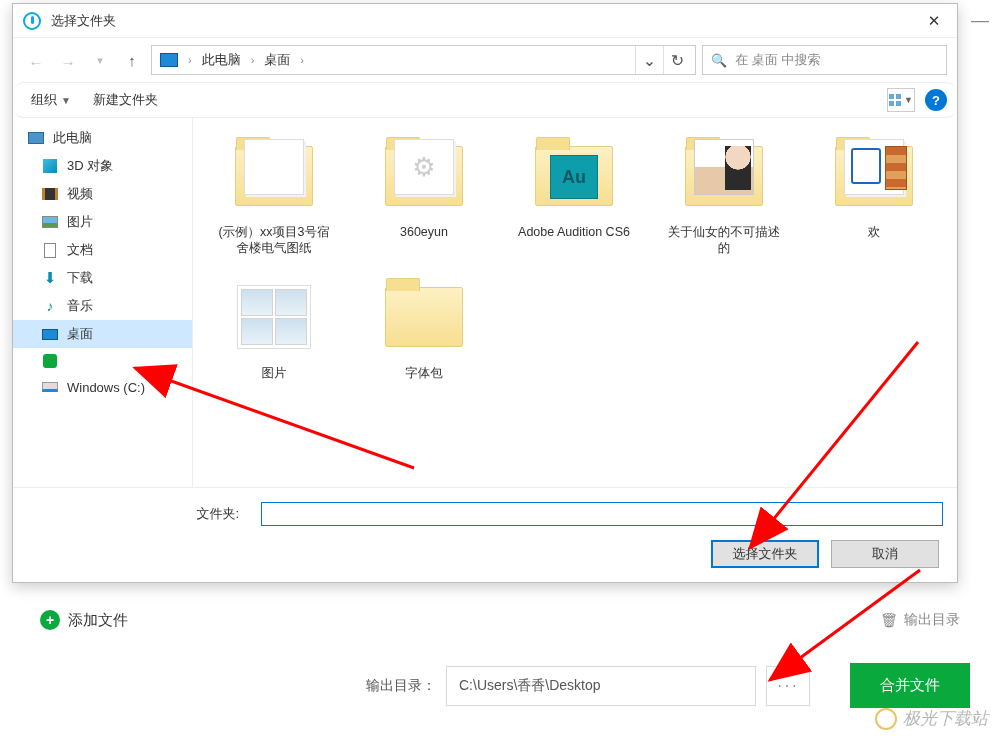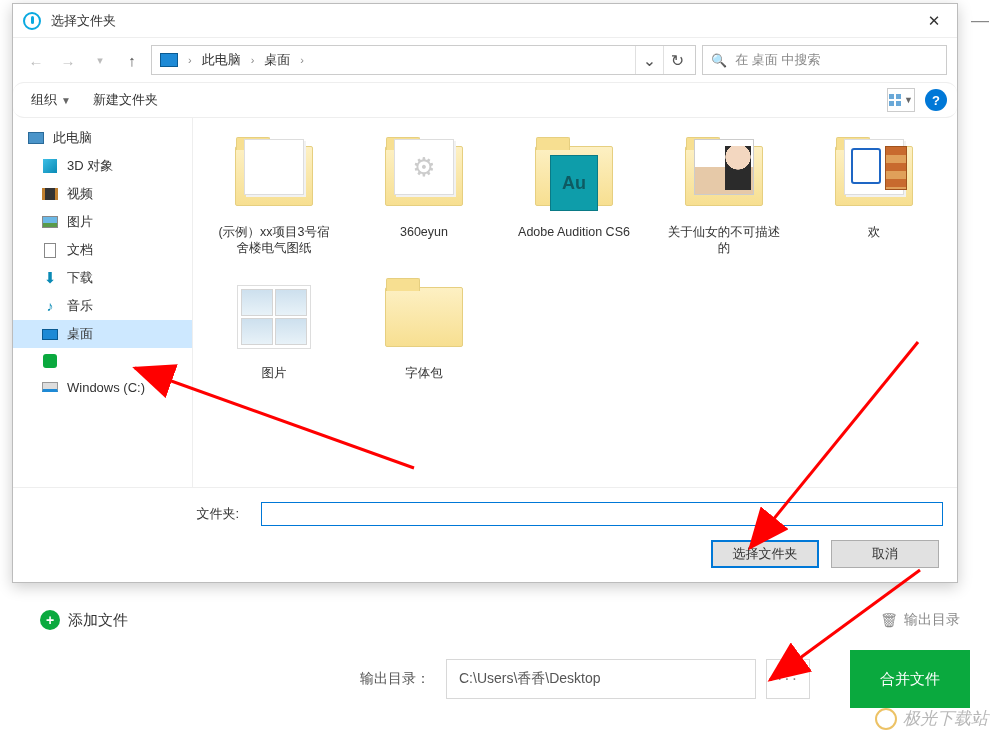--- a/index.html
+++ b/index.html
@@ -7,24 +7,24 @@
 
 .app-bg { position: absolute; top: 0; left: 0; right: 0; bottom: 0; background: #fff; }
 .app-top-bar { position: absolute; top: 0; right: 0; width: 40px; height: 40px; display: flex; align-items: center; justify-content: center; color: #888; font-size: 18px; }
 
 .bg-section { position: absolute; left: 30px; right: 30px; top: 590px; display: flex; justify-content: space-between; align-items: center; padding: 20px 10px; }
 .add-file { display: flex; align-items: center; gap: 8px; font-size: 15px; color: #333; }
 .add-icon { width: 20px; height: 20px; background: #0aa93e; border-radius: 50%; color: #fff; display: flex; align-items: center; justify-content: center; font-size: 14px; font-weight: bold; }
 .clear-list { display: flex; align-items: center; gap: 6px; color: #888; font-size: 14px; }
 
 .bottom-bar { position: absolute; left: 30px; right: 30px; bottom: 30px; display: flex; align-items: center; justify-content: flex-end; gap: 10px; }
-.out-label { color: #555; font-size: 14px; margin-right: 6px; }
+.out-label { color: #555; font-size: 14px; }
 .out-path { border: 1px solid #d8d8d8; background: #fff; height: 40px; width: 310px; padding: 0 12px; font-size: 14px; color: #555; display: flex; align-items: center; }
 .out-browse { border: 1px solid #d8d8d8; background: #fff; height: 40px; width: 44px; display: flex; align-items: center; justify-content: center; color: #888; font-size: 16px; letter-spacing: 2px; cursor: pointer; }
-.merge-btn { background: #0aa93e; color: #fff; border: none; height: 58px; width: 120px; font-size: 15px; cursor: pointer; margin-left: 30px; }
+.merge-btn { background: #0aa93e; color: #fff; border: none; height: 45px; width: 120px; font-size: 15px; cursor: pointer; margin-left: 30px; }
 
 .dialog { position: absolute; top: 3px; left: 12px; width: 946px; height: 580px; background: #fff; border: 1px solid #bcbcbc; box-shadow: 0 4px 14px rgba(0,0,0,0.2); display: flex; flex-direction: column; }
 .titlebar { height: 34px; display: flex; align-items: center; padding: 0 6px 0 10px; border-bottom: 1px solid #eee; }
 .tb-icon { width: 18px; height: 18px; border: 2px solid #0aa9e0; border-radius: 50%; position: relative; margin-right: 10px; }
 .tb-icon::after { content: ""; position: absolute; left: 6px; top: 2px; width: 3px; height: 8px; background: #0aa9e0; border-radius: 2px; }
 .tb-title { font-size: 13px; color: #333; flex: 1; }
 .tb-close { width: 34px; height: 28px; display: flex; align-items: center; justify-content: center; font-size: 15px; color: #333; cursor: pointer; }
 
 .navrow { height: 44px; display: flex; align-items: center; padding: 6px 10px; gap: 6px; }
 .nav-arrow { width: 26px; height: 26px; display: flex; align-items: center; justify-content: center; color: #bbb; font-size: 15px; }
@@ -53,21 +53,21 @@
 .tree-ic { width: 18px; height: 16px; display: flex; align-items: center; justify-content: center; flex-shrink: 0; }
 
 .folder-view { flex: 1; padding: 16px 16px 8px 22px; display: flex; flex-wrap: wrap; gap: 18px 32px; align-content: flex-start; overflow: hidden; }
 .fv-item { width: 118px; display: flex; flex-direction: column; align-items: center; text-align: center; gap: 6px; cursor: pointer; }
 .fv-icon { width: 88px; height: 84px; display: flex; align-items: center; justify-content: center; position: relative; }
 .fv-label { font-size: 12.5px; color: #333; line-height: 1.3; max-width: 130px; }
 
 .folder-shape { width: 78px; height: 60px; background: linear-gradient(#fdf0c3, #f7df91); border: 1px solid #e6cf80; border-radius: 2px; position: relative; }
 .folder-shape::before { content: ""; position: absolute; top: -10px; left: 0; width: 32px; height: 12px; background: #f7df91; border: 1px solid #e6cf80; border-bottom: none; border-radius: 2px 2px 0 0; }
 .folder-paper { position: absolute; top: -8px; left: 8px; width: 60px; height: 56px; background: #fff; border: 1px solid #ddd; box-shadow: 2px 2px 0 #f2f2f2; }
-.folder-inner-blue { position: absolute; top: 8px; left: 14px; width: 48px; height: 56px; background: #0e9daa; border: 1px solid #0a7a86; }
+.folder-inner-blue { position: absolute; top: 8px; left: 14px; width: 48px; height: 44px; background: #0e9daa; border: 1px solid #0a7a86; }
 .folder-inner-photo { position: absolute; top: -8px; left: 8px; width: 60px; height: 56px; background: linear-gradient(#fff 50%, #e6c9a8 50%); border: 1px solid #ccc; }
 
 .bottom-form { border-top: 1px solid #eee; padding: 14px 14px 14px 14px; display: flex; flex-direction: column; gap: 14px; }
 .form-row { display: flex; align-items: center; gap: 22px; }
 .form-label { width: 212px; text-align: right; font-size: 13px; color: #333; }
 .form-input { flex: 1; height: 24px; border: 1px solid #0078d7; padding: 0 6px; font-size: 13px; }
 .btn-row { display: flex; justify-content: flex-end; gap: 12px; padding-right: 4px; }
 .dlg-btn { min-width: 108px; height: 28px; background: #e1e1e1; border: 1px solid #adadad; font-size: 13px; color: #333; cursor: pointer; }
 .dlg-btn.primary { border: 2px solid #0078d7; }
 

